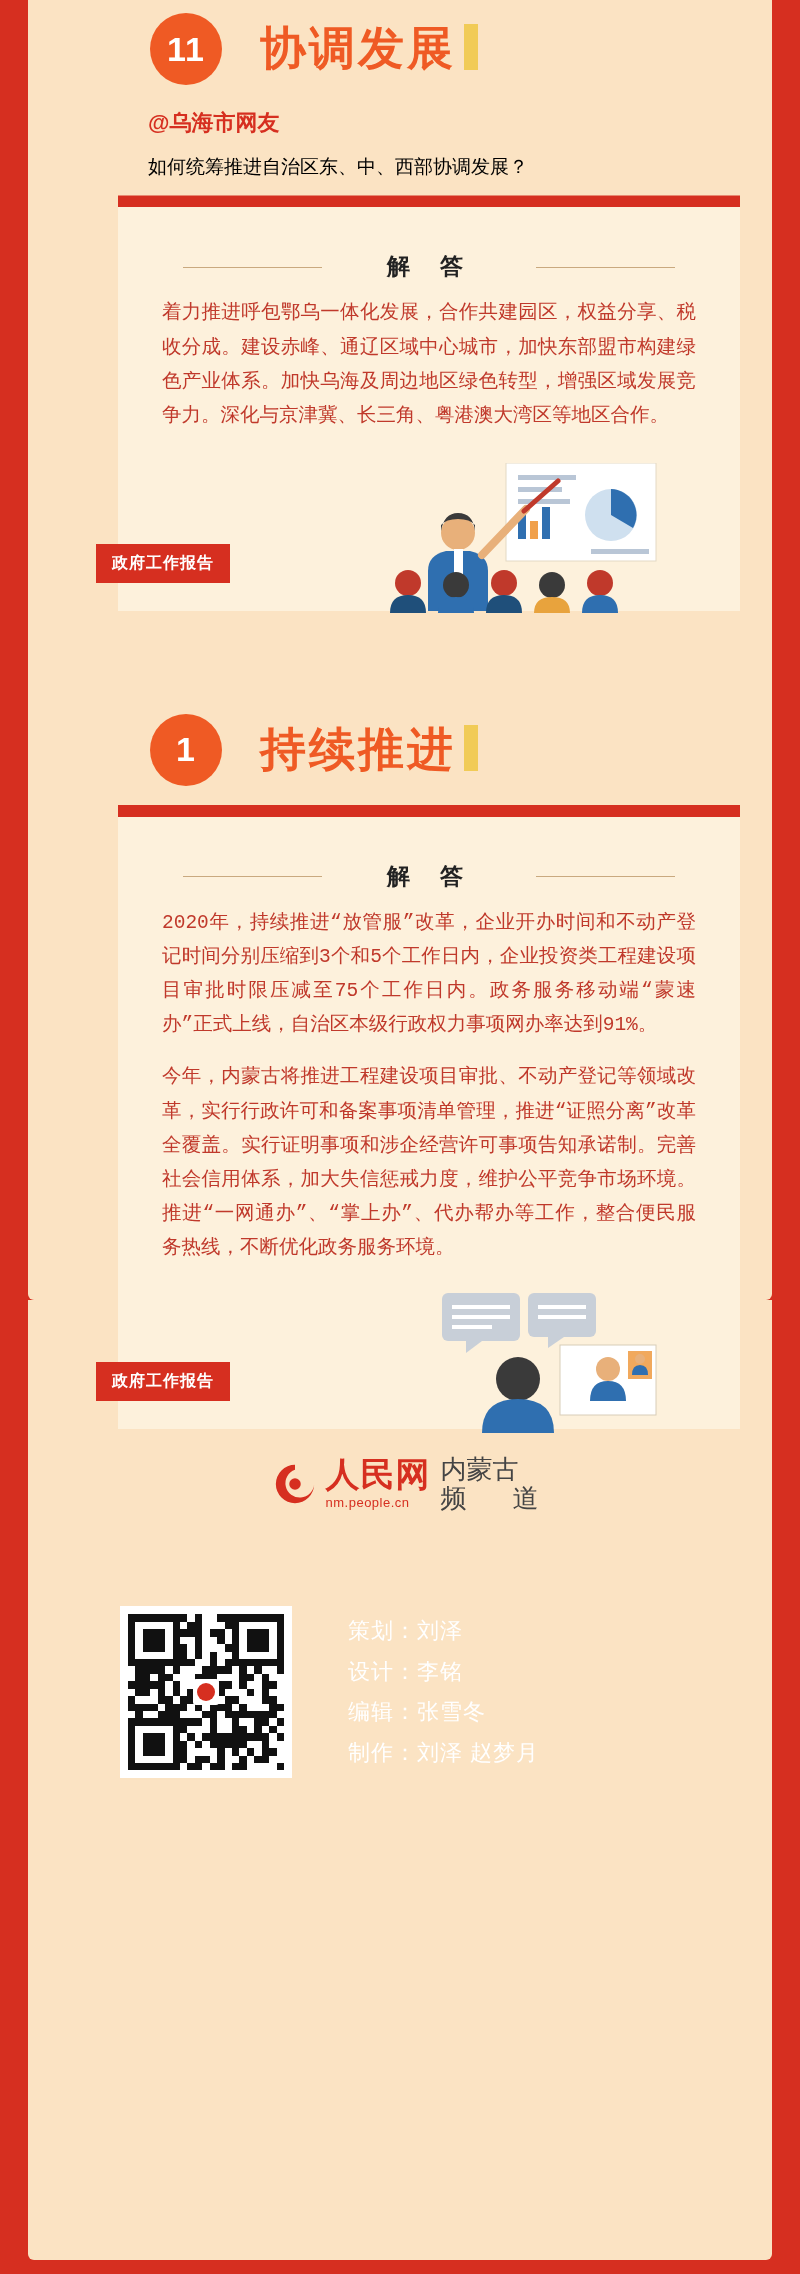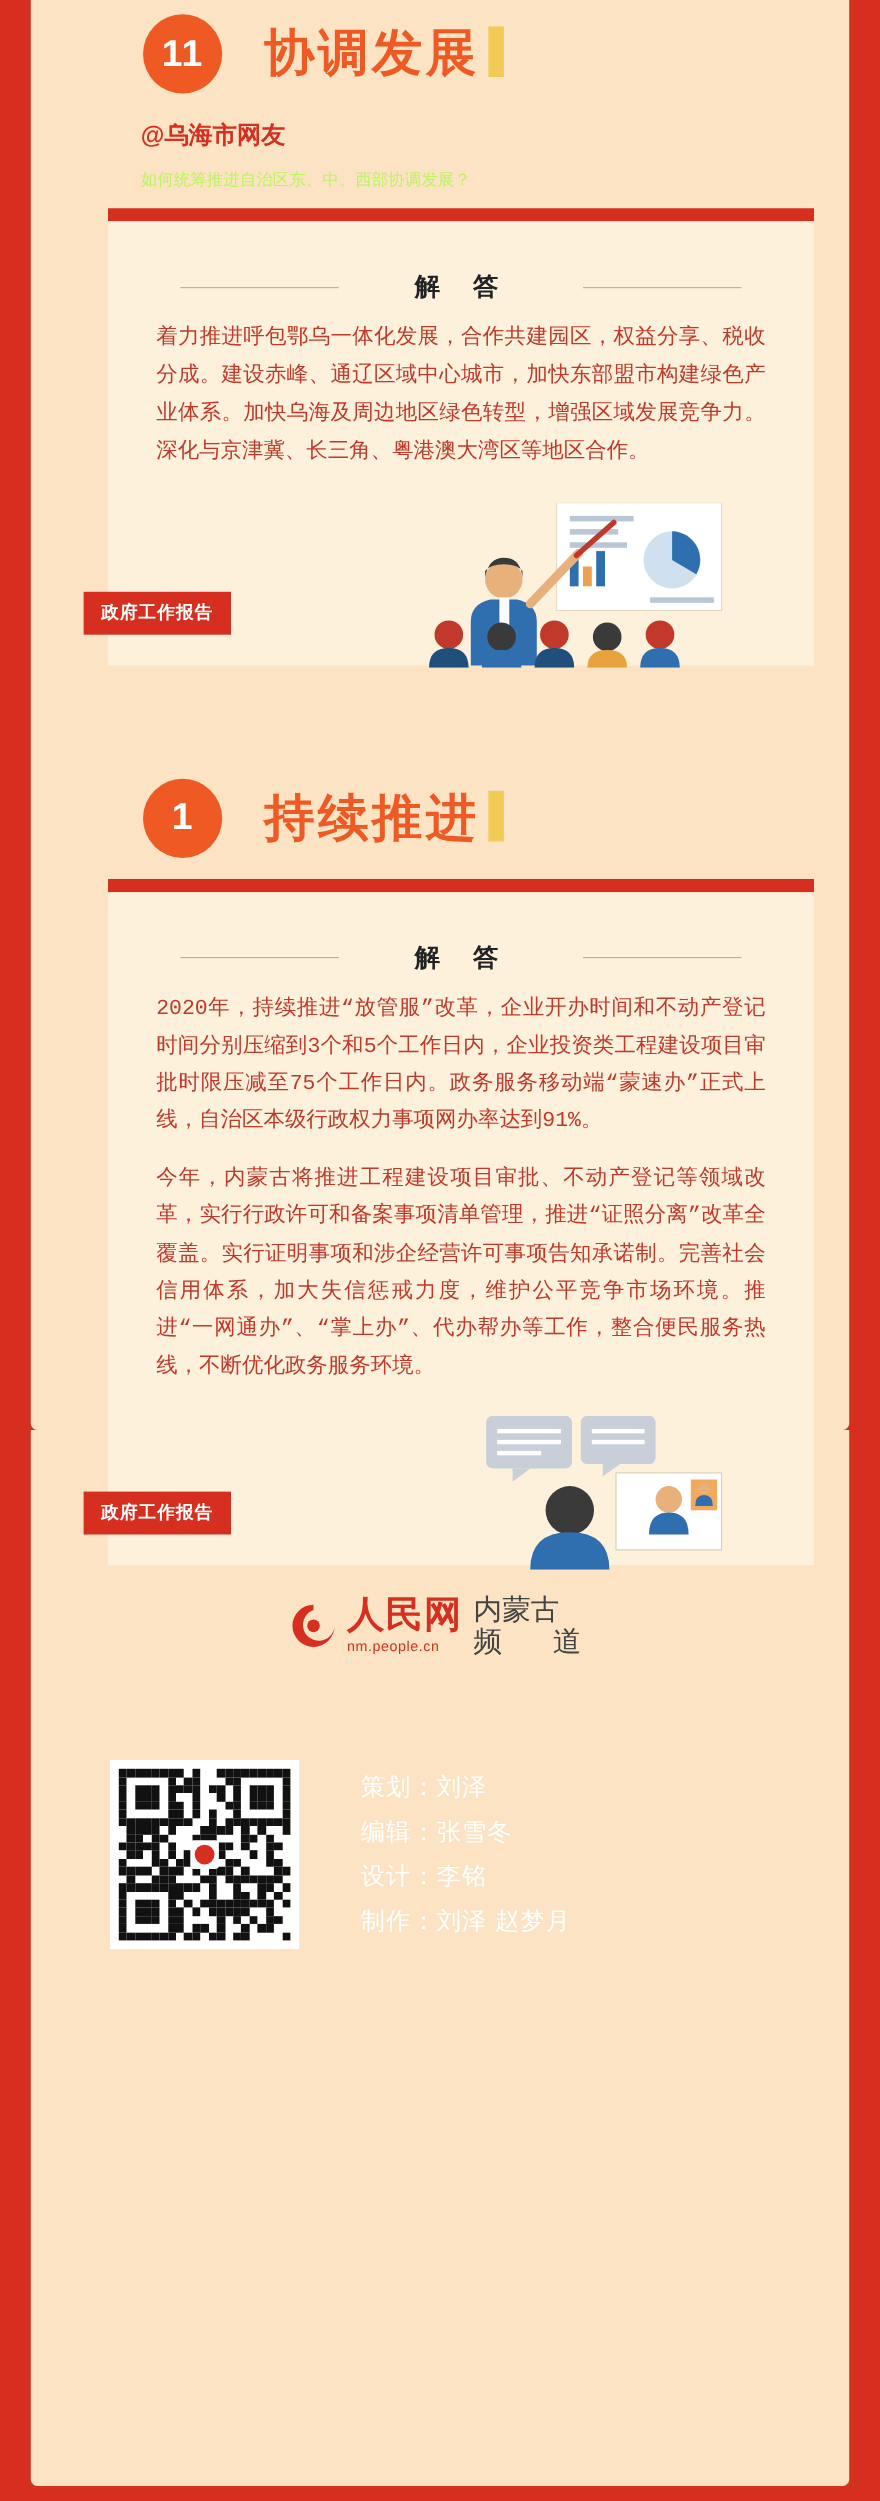--- a/index.html
+++ b/index.html
@@ -22,20 +22,21 @@
     position: absolute;
     left: 28px;
     top: 0;
     width: 744px;
     background: #fbe3c3;
     border-radius: 0 0 6px 6px;
   }
   .content {
     position: relative;
     z-index: 3;
+    padding-left: 20px;
   }
 
   
   .section-head {
     display: flex;
     align-items: center;
     padding-left: 130px;
     padding-top: 8px;
     height: 90px;
     box-sizing: border-box;
@@ -77,22 +78,22 @@
   .q-block {
     padding: 18px 95px 0 128px;
   }
   .q-user {
     color: #d62f20;
     font-size: 22px;
     font-weight: bold;
     margin-bottom: 14px;
   }
   .q-text {
-    color: #bef264;
-    font-size: 15px;
+    color: #000000;
+    font-size: 19px;
     line-height: 1.55;
   }
 
   
   .answer-wrap {
     position: relative;
     margin: 26px 60px 0 98px;
     font-family: Liberation Mono, monospace;
   }
   .answer-card {
@@ -829,20 +830,20 @@
             <i style="background: transparent;"></i>
             <i style="background: transparent;"></i>
             <i></i>
           </div>
         <div class="qr-center">
             <span></span>
           </div>
       </div>
       <div class="credit-list">
         <div>策划：刘泽</div>
+        <div>设计：李铭</div>
         <div>编辑：张雪冬</div>
-        <div>设计：李铭</div>
         <div>制作：刘泽 赵梦月</div>
       </div>
     </div>
 
   </div>
 </div>
 
 </body></html>

